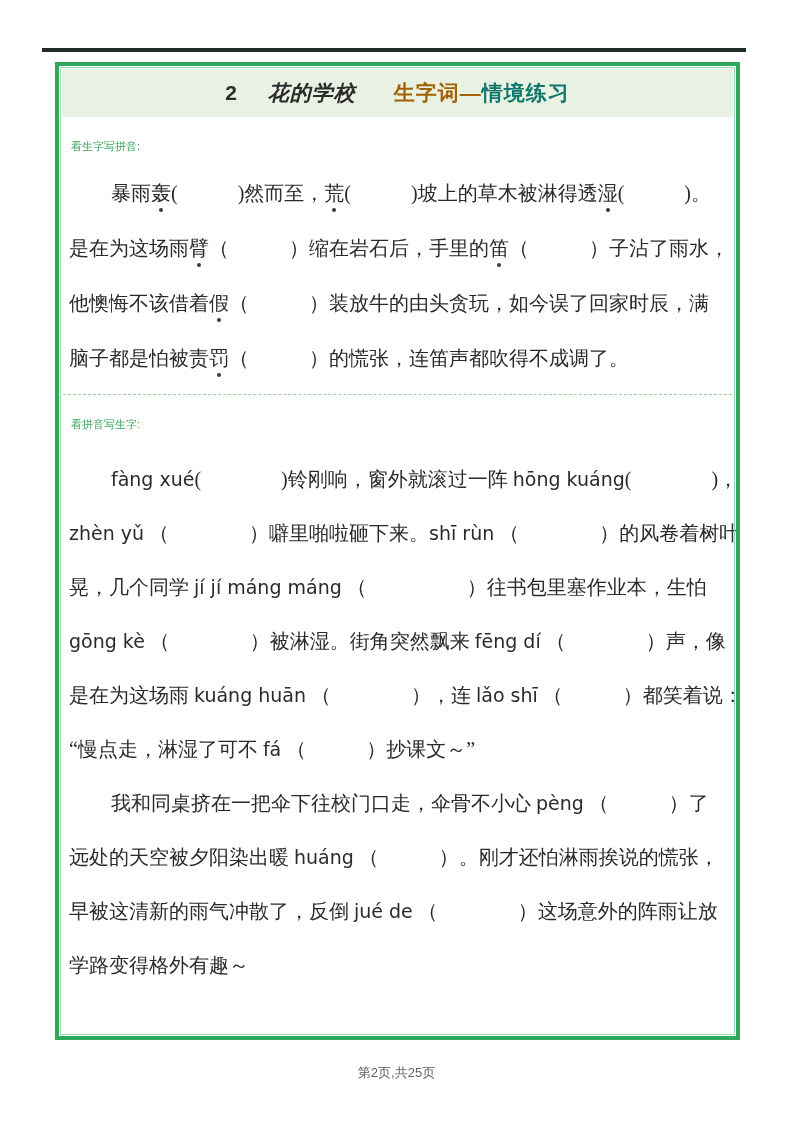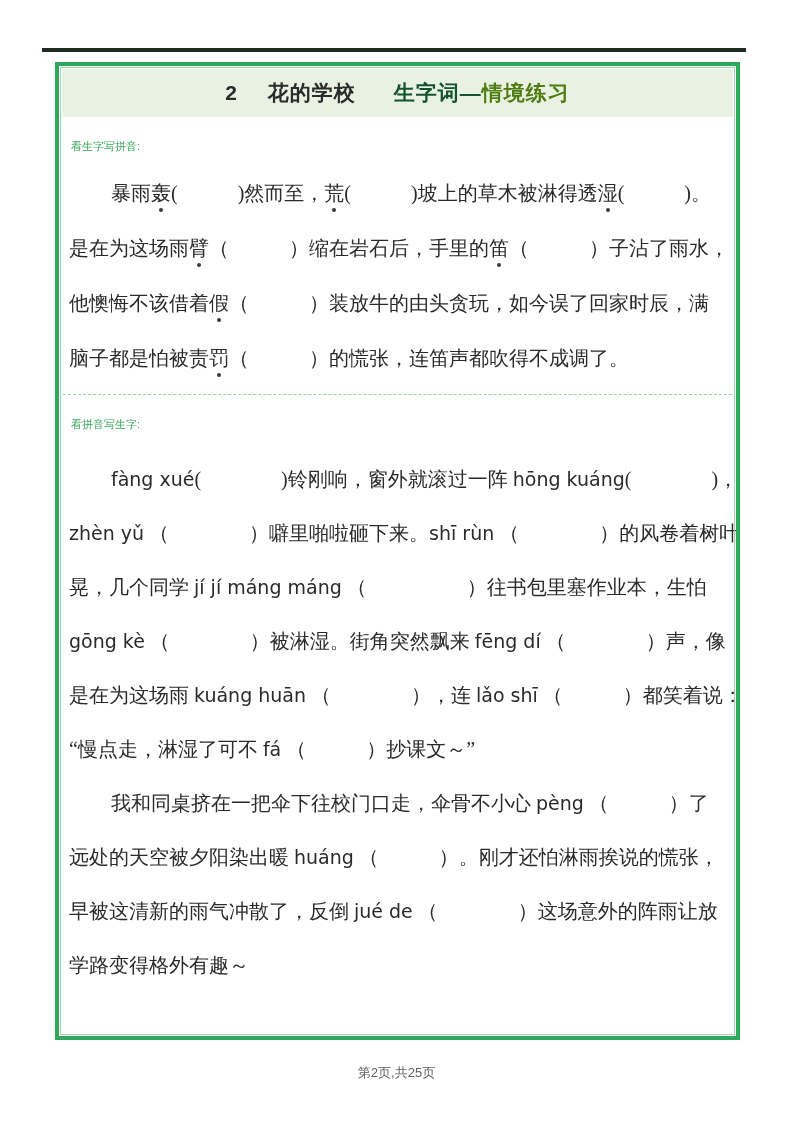--- a/index.html
+++ b/index.html
@@ -5,23 +5,23 @@
   * { margin:0; padding:0; box-sizing:border-box; }
   html,body { width:793px; height:1122px; background:#ffffff; font-family:"Liberation Sans",sans-serif; position:relative; overflow:hidden; }
 
   .dark-top-rule { position:absolute; left:42px; top:48px; width:704px; height:4px; background:#1f2d24; }
 
   .frame { position:absolute; left:55px; top:62px; width:685px; height:978px; border:4px solid #2fa85c; background:#fff; overflow:hidden; }
   .frame-inner-border { position:absolute; inset:1px; border:1px solid #9ad8b0; pointer-events:none; }
 
   .header-bar { margin:3px; height:48px; background:#e9f2e2; display:flex; align-items:center; justify-content:center; font-weight:bold; font-size:21px; color:#2b2b2b; letter-spacing:1px; }
   .header-bar .num { margin-right:30px; }
-  .header-bar .title { margin-right:38px; }
-  .header-bar .sub-red { color:#14532d; }
-  .header-bar .sub-green { color:#4d7c0f; }
+  .header-bar .title { margin-right:38px;font-style:italic; }
+  .header-bar .sub-red { color:#a16207; }
+  .header-bar .sub-green { color:#0f766e; }
 
   .section-label { color:#3aa65c; font-size:11px; margin:22px 0 0 12px; }
 
   .para { margin-top:12px; padding:0 10px; }
   .para2 { margin-top:20px; }
   .tline { white-space:pre; height:55px; line-height:55px; font-size:20px; color:#2a2a2a; font-family:"Liberation Serif","DejaVu Serif",serif; }
   .para2 .tline { height:54px; line-height:54px; }
   .tline.indent { padding-left:42px; }
 
   .seg-cn { font-family:Liberation Serif, serif; }

